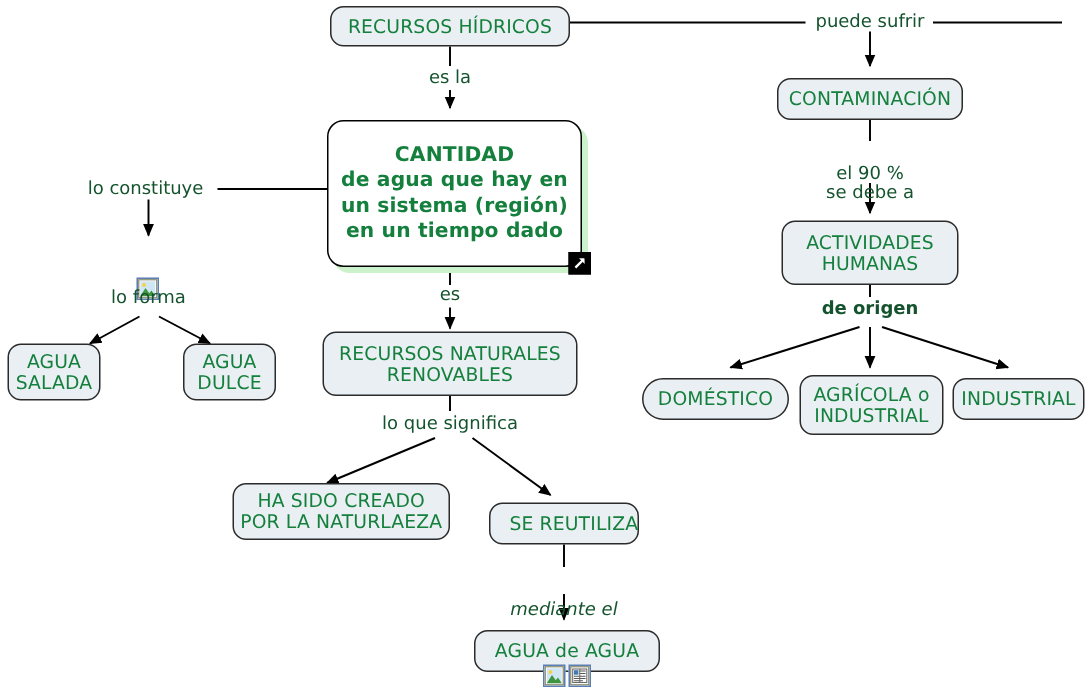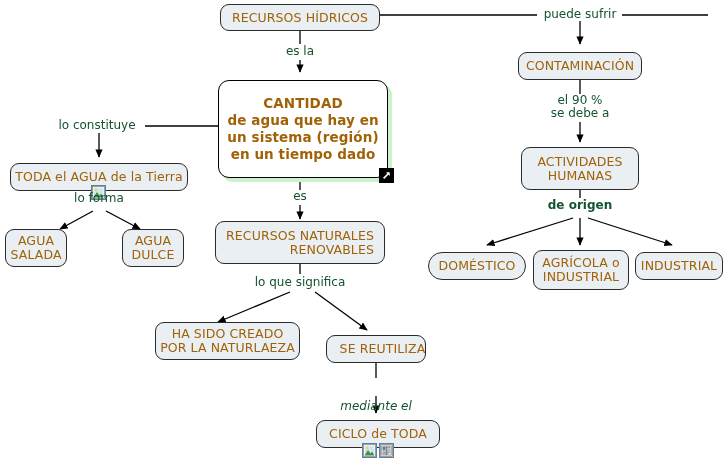--- a/index.html
+++ b/index.html
@@ -20,21 +20,21 @@
     left: 0; top: 0;
     width: 728px; height: 463px;
     pointer-events: none;
   }
   .node {
     position: absolute;
     box-sizing: border-box;
     background: #e9eff2;
     border: 1.3px solid #2b2b2b;
     border-radius: 9px;
-    color: #a16207;
+    color: #15803d;
     font-size: 12.5px;
     line-height: 14px;
     text-align: center;
     display: flex;
     align-items: center;
     justify-content: center;
     padding: 2px 7px;
     white-space: pre;
     letter-spacing: 0.1px;
   }
@@ -135,46 +135,45 @@
 un sistema (región)
 en un tiempo dado</div>
 
   <div class="expand-badge" style="left:379px; top:168px;">
     <svg width="11" height="11" viewBox="0 0 11 11">
       <path d="M2.6,8.4 L8.0,3.0" stroke="#ffffff" stroke-width="1.6" fill="none"></path>
       <path d="M8.6,2.2 L8.8,6.0 L5.0,2.2 Z" fill="#ffffff"></path>
     </svg>
   </div>
 
-  <div class="node" style="left:10px; top:163px; width:178px; height:28px;">TODA el AGUA de la Tierra</div>
 
   <div class="res-icon" style="left:91px; top:185px;">
     <svg width="13" height="13" viewBox="0 0 13 13">
       <rect x="0.5" y="0.5" width="12" height="12" fill="#ffffff" stroke="#8a8a6a" stroke-width="0.8"></rect>
       <rect x="1.5" y="1.5" width="10" height="10" fill="#cfe6f5"></rect>
       <circle cx="4" cy="4" r="1.3" fill="#f2d24b"></circle>
       <path d="M1.5,11.5 L5,6 L7.5,9.5 L9,7.6 L11.5,11.5 Z" fill="#3f9440"></path>
     </svg>
   </div>
 
   <div class="node" style="left:5px; top:229px; width:62px; height:38px;">AGUA
 SALADA</div>
 
   <div class="node" style="left:122px; top:229px; width:62px; height:38px;">AGUA
 DULCE</div>
 
-  <div class="node" style="left:215px; top:221px; width:170px; height:43px;text-align:right;">RECURSOS NATURALES
+  <div class="node" style="left:215px; top:221px; width:170px; height:43px;">RECURSOS NATURALES
 RENOVABLES</div>
 
   <div class="node" style="left:155px; top:322px; width:145px; height:38px;">HA SIDO CREADO
 POR LA NATURLAEZA</div>
 
   <div class="node" style="left:326px; top:335px; width:100px; height:28px;padding-left:20px;">SE REUTILIZA</div>
 
-  <div class="node" style="left:316px; top:420px; width:124px; height:28px;">CICLO de TODA</div>
+  <div class="node" style="left:316px; top:420px; width:124px; height:28px;">AGUA de AGUA</div>
 
   <div class="res-icon" style="left:362px; top:443px;">
     <svg width="13" height="13" viewBox="0 0 13 13">
       <rect x="0.5" y="0.5" width="12" height="12" fill="#ffffff" stroke="#8a8a6a" stroke-width="0.8"></rect>
       <rect x="1.5" y="1.5" width="10" height="10" fill="#cfe6f5"></rect>
       <circle cx="4" cy="4" r="1.3" fill="#f2d24b"></circle>
       <path d="M1.5,11.5 L5,6 L7.5,9.5 L9,7.6 L11.5,11.5 Z" fill="#3f9440"></path>
     </svg>
   </div>
 
@@ -213,18 +212,18 @@
   <div class="edge-label" style="left:52px; top:119px; width:90px;">lo constituye</div>
 
   <div class="edge-label" style="left:64px; top:192px; width:70px;">lo forma</div>
 
   <div class="edge-label" style="left:278px; top:190px; width:44px;">es</div>
 
   <div class="edge-label" style="left:243px; top:276px; width:114px;">lo que significa</div>
 
   <div class="edge-label" style="left:334px; top:400px; width:84px;font-style:italic;">mediante el</div>
 
-  <div class="edge-label" style="left:537px; top:94px; width:86px;">el 90 %
+  <div class="edge-label" style="left:537px; top:109px; width:86px;">el 90 %
 se debe a</div>
 
   <div class="edge-label" style="left:542px; top:199px; width:76px;font-weight:bold;">de origen</div>
 
 </div>
 
 </body></html>

